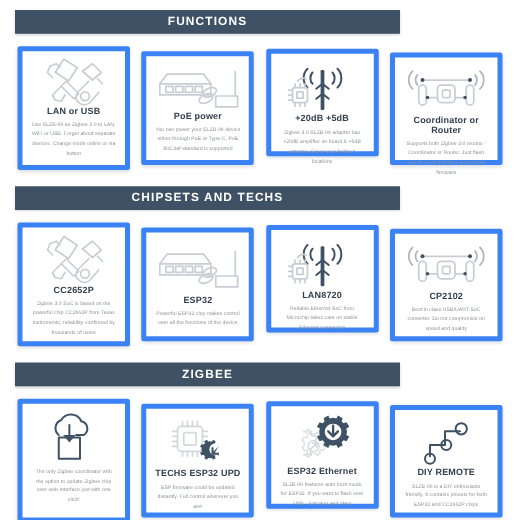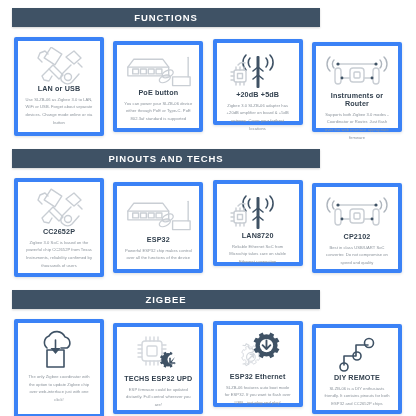--- a/index.html
+++ b/index.html
@@ -119,21 +119,21 @@
             <rect class="ln" x="11" y="18" width="6" height="5"></rect>
             <rect class="ln" x="19" y="18" width="6" height="5"></rect>
             <rect class="ln" x="27" y="18" width="6" height="5"></rect>
             <rect class="ln" x="35" y="18" width="6" height="5"></rect>
             <ellipse class="ln" cx="47" cy="23" rx="6" ry="3.4" transform="rotate(-25 47 23)"></ellipse>
             <ellipse class="ln" cx="44" cy="28" rx="6" ry="3.4" transform="rotate(-25 44 28)"></ellipse>
             <path class="ln" d="M52 26 h18 v9 h-18 z"></path>
             <path class="ln" d="M68 26 v-20"></path>
           </svg>
         </div>
-        <div class="card-title">PoE button</div>
+        <div class="card-title">PoE power</div>
         <div class="card-body">You can power your SLZB-06 device either through PoE or Type-C. PoE 802.3af standard is supported</div>
       </div>
 
       <div class="card c3">
         <div class="icon-wrap">
           <svg width="60" height="42" viewBox="0 0 60 42">
             <path class="dkln" d="M22 9 a5 6 0 0 0 0 9 M18 6 a9 10 0 0 0 0 15"></path>
             <path class="dkln" d="M38 9 a5 6 0 0 1 0 9 M42 6 a9 10 0 0 1 0 15"></path>
             <rect class="dkfill" x="28.5" y="7" width="3" height="32" rx="1"></rect>
             <path class="dkln" d="M30 18 l-5 4 M30 18 l5 4 M30 26 l-5 4 M30 26 l5 4"></path>
@@ -157,30 +157,30 @@
             <rect class="ln" x="28" y="16" width="14" height="14" rx="3"></rect>
             <rect class="ln" x="32" y="20" width="6" height="6" rx="1"></rect>
             <path class="ln" d="M16 12 h38"></path>
             <circle class="dkfill" cx="16" cy="12" r="1.6"></circle>
             <circle class="dkfill" cx="54" cy="12" r="1.6"></circle>
             <path class="ln" d="M19 26 h9 M42 26 h9"></path>
             <circle class="dkfill" cx="20" cy="26" r="1.4"></circle>
             <circle class="dkfill" cx="50" cy="26" r="1.4"></circle>
           </svg>
         </div>
-        <div class="card-title">Instruments or Router</div>
+        <div class="card-title">Coordinator or Router</div>
         <div class="card-body">Supports both Zigbee 3.0 modes - Coordinator or Router. Just flash over the web interface appropriate firmware</div>
       </div>
 
     </div>
   </div>
 
   <div class="section s2" style="padding-top:13px;">
     <div class="sec-bar">
-      <span class="sec-bar-title">PINOUTS AND TECHS</span>
+      <span class="sec-bar-title">CHIPSETS AND TECHS</span>
     </div>
     <div class="cards">
 
       <div class="card c1">
         <div class="icon-wrap">
           <svg width="62" height="40" viewBox="0 0 62 38">
             <path class="ln" d="M20 7 l-3 -3 M17 4 l-5 2 l-2 5 l4 4"></path>
             <path class="ln" d="M14 11 l9 9 l9 -9 l-9 -9 z" transform="translate(2,-2) rotate(-12 23 11)"></path>
             <path class="ln" d="M25 18 l10 10 l-4 4 l-10 -10 z"></path>
             <path class="ln" d="M21 22 l-7 7 l2 4 l5 1 l3 -5"></path>

